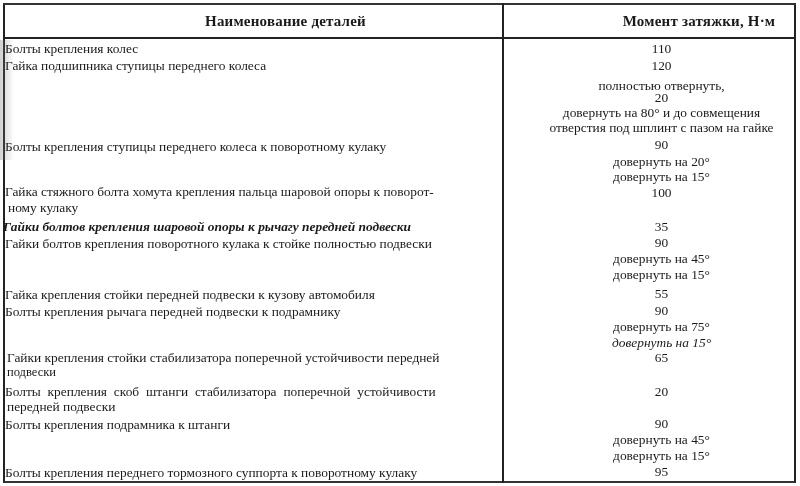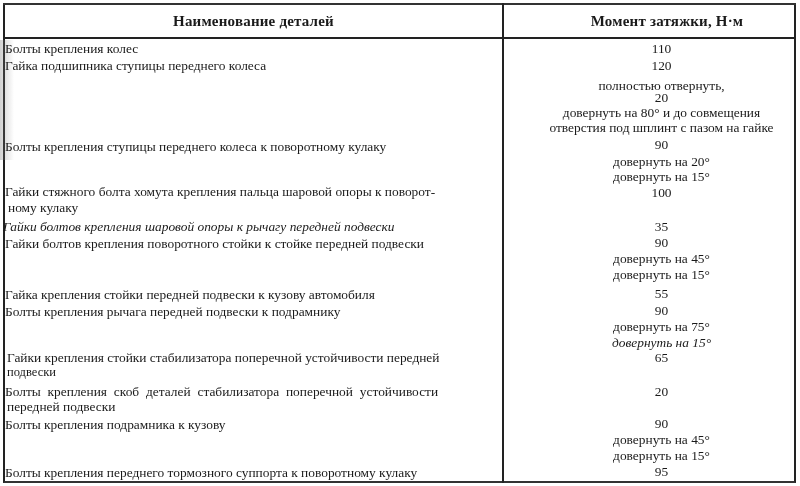--- a/index.html
+++ b/index.html
@@ -4,25 +4,25 @@
 <style>
   html, body { margin:0; padding:0; background:#ffffff; }
   body { width:800px; height:486px; position:relative; overflow:hidden;
          font-family:"Liberation Serif","DejaVu Serif",serif; color:#1a1a1a; }
   .table { position:absolute; left:3px; top:3px; width:793px; height:480px;
            border-left:2px solid #222; border-right:2px solid #222; border-bottom:2px solid #333; box-sizing:border-box; }
   .hdr-top { position:absolute; left:3px; top:3px; width:793px; height:2px; background:#333; }
   .hdr-bottom { position:absolute; left:3px; top:37px; width:793px; height:2px; background:#222; }
   .col-div { position:absolute; left:502px; top:3px; width:1.5px; height:480px; background:#222; }
   .hdr-cell { position:absolute; top:10px; height:22px; line-height:22px; text-align:center;
-              font-weight:bold; font-size:15px; letter-spacing:0.2px; }
+              font-weight:bold; font-size:15px; letter-spacing:0.2px;margin-left:32px; }
   .hdr-left { left:5px; width:497px; }
   .hdr-right { left:504px; width:326px; }
   .name { position:absolute; left:5px; font-size:13.4px; line-height:15.5px; white-space:nowrap; }
-  .name.italic { font-style:italic; }
+  .name.italic { font-style:italic;font-weight:bold; }
   .val { position:absolute; left:504px; width:315px; text-align:center; font-size:13.4px; line-height:15.5px; white-space:nowrap; }
   .val.italic { font-style:italic; }
   .scan-shade { position:absolute; left:0; top:40px; width:14px; height:120px;
                 background:linear-gradient(to right, rgba(120,120,120,0.35), rgba(255,255,255,0)); }
 </style>
 </head>
 <body>
 
 <div class="table"></div>
 <div class="hdr-top"></div>
@@ -41,47 +41,47 @@
 <div class="val" style="top:78px">полностью отвернуть,</div>
 <div class="val" style="top:90px">20</div>
 <div class="val" style="top:105px">довернуть на 80° и до совмещения</div>
 <div class="val" style="top:120px">отверстия под шплинт с пазом на гайке</div>
 
 <div class="name" style="top:139px">Болты крепления ступицы переднего колеса к поворотному кулаку</div>
 <div class="val" style="top:137px">90</div>
 <div class="val" style="top:154px">довернуть на 20°</div>
 <div class="val" style="top:169px">довернуть на 15°</div>
 
-<div class="name" style="top:184px">Гайки стяжного болта хомута крепления пальца шаровой опоры к поворот-</div>
+<div class="name" style="top:184px">Гайка стяжного болта хомута крепления пальца шаровой опоры к поворот-</div>
 <div class="name" style="top:200px; left:8px">ному кулаку</div>
 <div class="val" style="top:185px">100</div>
 
 <div class="name italic" style="top:219px; left:3px">Гайки болтов крепления шаровой опоры к рычагу передней подвески</div>
 <div class="val" style="top:219px">35</div>
 
-<div class="name" style="top:236px">Гайки болтов крепления поворотного стойки к стойке передней подвески</div>
+<div class="name" style="top:236px">Гайки болтов крепления поворотного кулака к стойке полностью подвески</div>
 <div class="val" style="top:235px">90</div>
 <div class="val" style="top:251px">довернуть на 45°</div>
 <div class="val" style="top:267px">довернуть на 15°</div>
 
 <div class="name" style="top:287px">Гайка крепления стойки передней подвески к кузову автомобиля</div>
 <div class="val" style="top:286px">55</div>
 
 <div class="name" style="top:304px">Болты крепления рычага передней подвески к подрамнику</div>
 <div class="val" style="top:303px">90</div>
 <div class="val" style="top:319px">довернуть на 75°</div>
 <div class="val italic" style="top:335px">довернуть на 15°</div>
 
 <div class="name" style="top:350px; left:7px">Гайки крепления стойки стабилизатора поперечной устойчивости передней</div>
 <div class="name" style="top:365px; left:7px; font-size:12.5px">подвески</div>
 <div class="val" style="top:350px">65</div>
 
-<div class="name" style="top:384px; word-spacing:3.5px">Болты крепления скоб деталей стабилизатора поперечной устойчивости</div>
+<div class="name" style="top:384px; word-spacing:3.5px">Болты крепления скоб штанги стабилизатора поперечной устойчивости</div>
 <div class="name" style="top:399px; left:7px">передней подвески</div>
 <div class="val" style="top:384px">20</div>
 
-<div class="name" style="top:417px">Болты крепления подрамника к кузову</div>
+<div class="name" style="top:417px">Болты крепления подрамника к штанги</div>
 <div class="val" style="top:416px">90</div>
 <div class="val" style="top:432px">довернуть на 45°</div>
 <div class="val" style="top:448px">довернуть на 15°</div>
 
 <div class="name" style="top:465px">Болты крепления переднего тормозного суппорта к поворотному кулаку</div>
 <div class="val" style="top:464px">95</div>
 
 </body></html>

